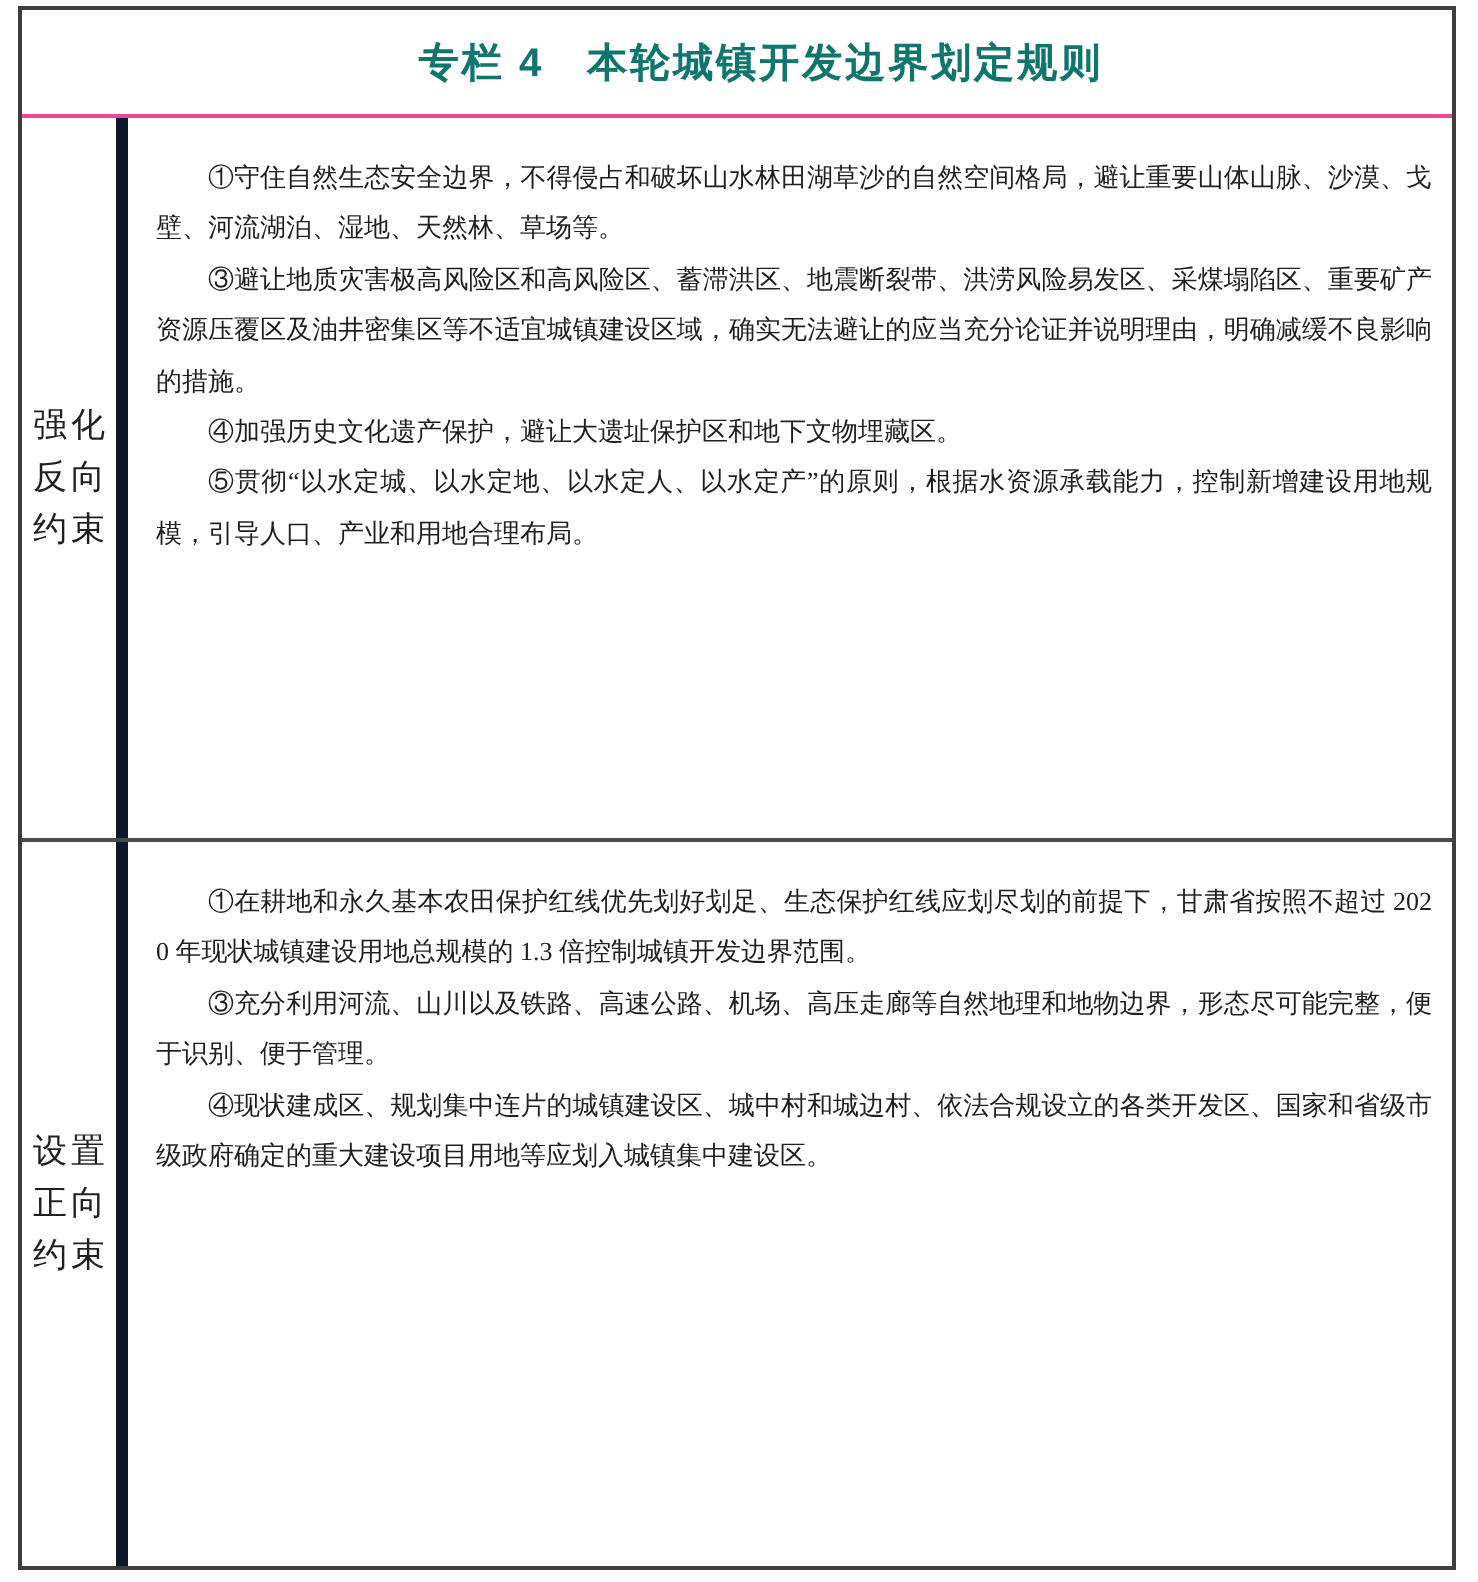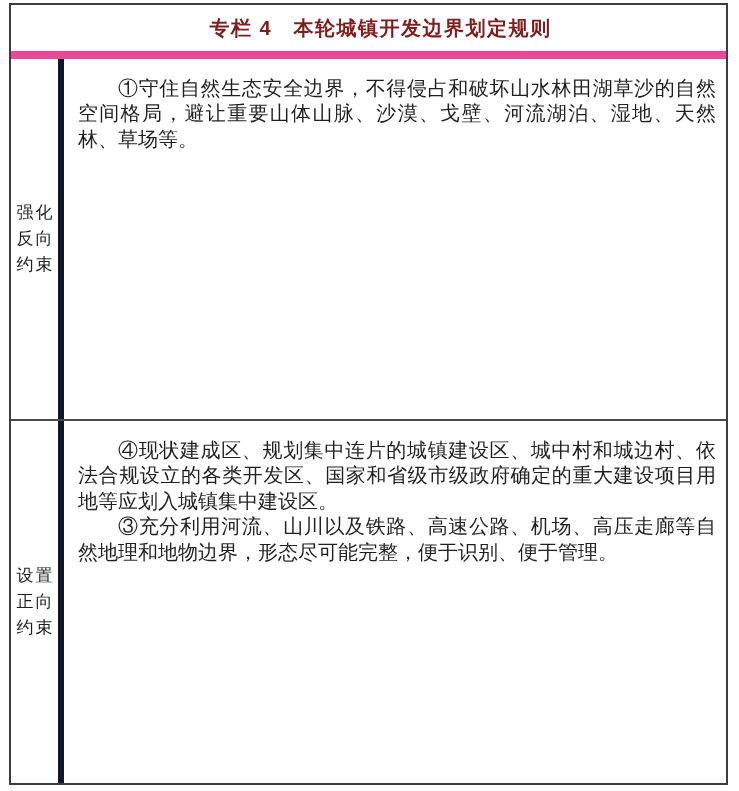--- a/index.html
+++ b/index.html
@@ -24,29 +24,29 @@
     height: 782px;
     border: 2px solid #3d3d3d;
     box-sizing: border-box;
     display: flex;
     flex-direction: column;
     background: #ffffff;
   }
   .title {
     height: 54px;
     box-sizing: border-box;
-    border-bottom: 8px solid #ec4899;
+    border-bottom: 2px solid #ec4899;
     display: flex;
     align-items: center;
     justify-content: center;
     font-family: "Liberation Sans", "DejaVu Sans", sans-serif;
     font-weight: bold;
     font-size: 20px;
     letter-spacing: 1.5px;
-    color: #7f1d1d;
+    color: #0f766e;
     padding-left: 24px;
   }
   .row {
     display: flex;
     box-sizing: border-box;
   }
   .row-1 {
     height: 362px;
     border-bottom: 2px solid #4a4a4a;
   }
@@ -73,21 +73,21 @@
     color: #1f1f1f;
   }
   .content-cell {
     flex: 1;
     box-sizing: border-box;
     padding: 17px 10px 8px 14px;
     overflow: hidden;
   }
   .content-cell p {
     margin: 0;
-    font-size: 20px;
+    font-size: 13px;
     line-height: 25.4px;
     text-align: justify;
     text-indent: 2em;
     color: #1f1f1f;
     word-break: break-all;
   }
 </style>
 </head>
 <body>
 
@@ -97,29 +97,33 @@
     <div class="title">专栏 4　本轮城镇开发边界划定规则</div>
 
     <div class="row row-1">
       <div class="label-cell">
         <span>强化</span>
         <span>反向</span>
         <span>约束</span>
       </div>
       <div class="content-cell">
         <p>①守住自然生态安全边界，不得侵占和破坏山水林田湖草沙的自然空间格局，避让重要山体山脉、沙漠、戈壁、河流湖泊、湿地、天然林、草场等。</p>
+        <p>③避让地质灾害极高风险区和高风险区、蓄滞洪区、地震断裂带、洪涝风险易发区、采煤塌陷区、重要矿产资源压覆区及油井密集区等不适宜城镇建设区域，确实无法避让的应当充分论证并说明理由，明确减缓不良影响的措施。</p>
+        <p>④加强历史文化遗产保护，避让大遗址保护区和地下文物埋藏区。</p>
+        <p>⑤贯彻“以水定城、以水定地、以水定人、以水定产”的原则，根据水资源承载能力，控制新增建设用地规模，引导人口、产业和用地合理布局。</p>
       </div>
     </div>
 
     <div class="row row-2">
       <div class="label-cell">
         <span>设置</span>
         <span>正向</span>
         <span>约束</span>
       </div>
       <div class="content-cell">
+        <p>①在耕地和永久基本农田保护红线优先划好划足、生态保护红线应划尽划的前提下，甘肃省按照不超过 2020 年现状城镇建设用地总规模的 1.3 倍控制城镇开发边界范围。</p>
+        <p>③充分利用河流、山川以及铁路、高速公路、机场、高压走廊等自然地理和地物边界，形态尽可能完整，便于识别、便于管理。</p>
         <p>④现状建成区、规划集中连片的城镇建设区、城中村和城边村、依法合规设立的各类开发区、国家和省级市级政府确定的重大建设项目用地等应划入城镇集中建设区。</p>
-        <p>③充分利用河流、山川以及铁路、高速公路、机场、高压走廊等自然地理和地物边界，形态尽可能完整，便于识别、便于管理。</p>
       </div>
     </div>
 
   </div>
 </div>
 
 </body></html>

